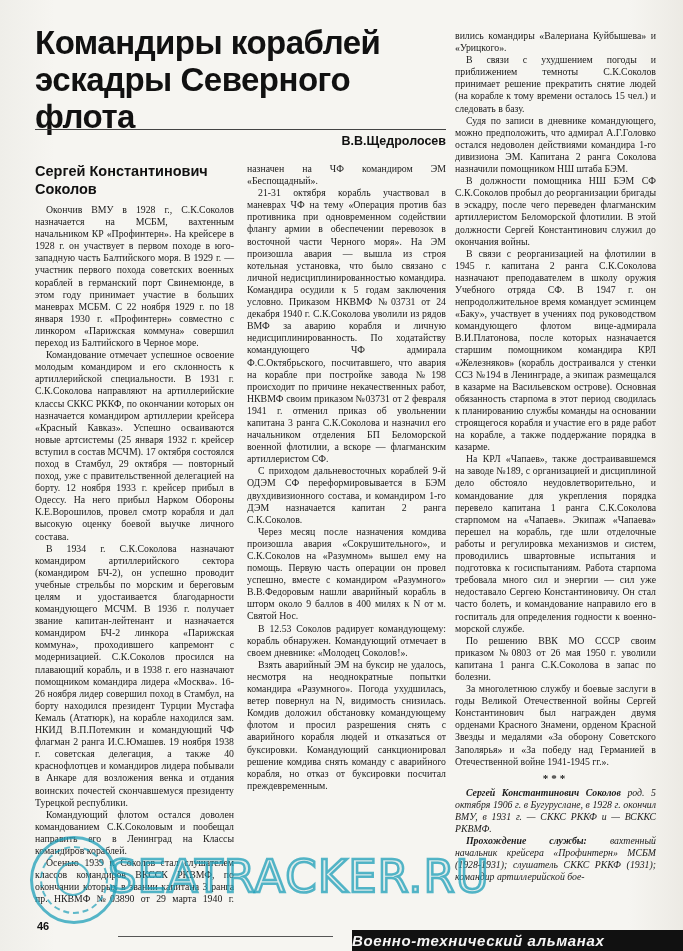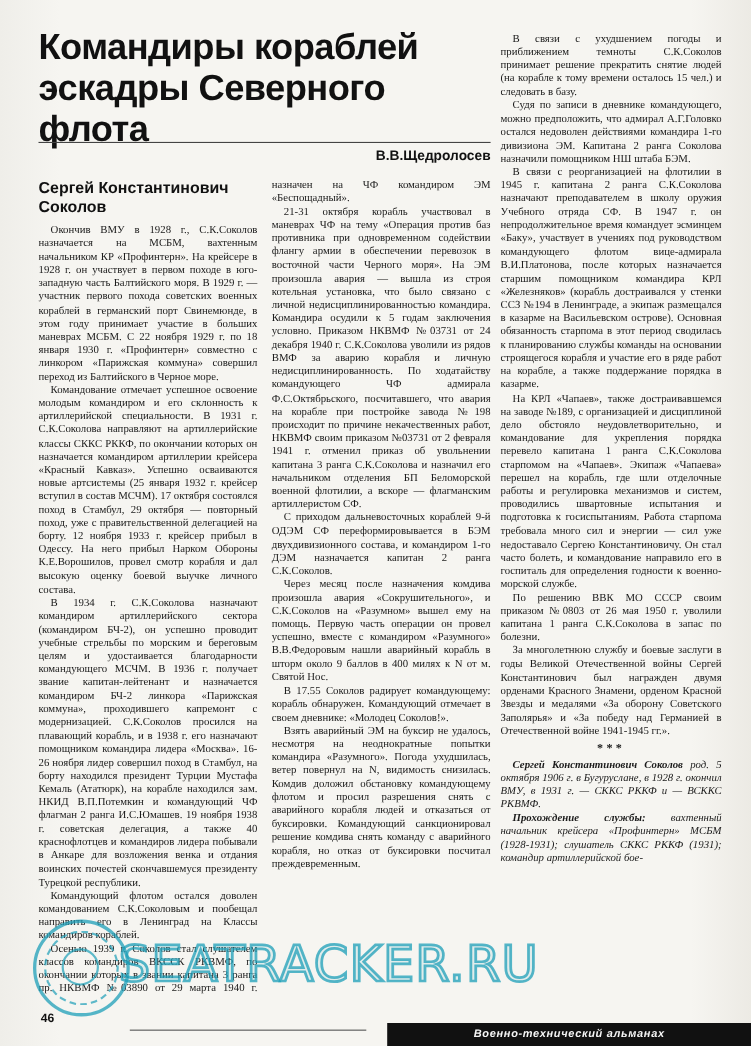--- a/index.html
+++ b/index.html
@@ -57,23 +57,23 @@
     font-size:10px;line-height:9.5px;color:#222;
   }
   .page-number{
     position:absolute;left:37px;top:920px;
     font-family:"Liberation Sans", sans-serif;
     font-weight:bold;font-size:11px;color:#111;
   }
   .footer-bar{
     position:absolute;left:352px;top:930px;width:331px;height:21px;
     background:#111;color:#f5f5f5;
-    display:flex;align-items:center;justify-content:center;
+    display:flex;align-items:center;
     font-family:"Liberation Sans", sans-serif;
-    font-size:10px;font-style:italic;font-weight:bold;
+    font-size:15px;font-style:italic;font-weight:bold;
     letter-spacing:0.6px;
   }
   
   .watermark{position:absolute;left:0;top:0;width:683px;height:951px;pointer-events:none;z-index:5;}
   .wm-text{
     position:absolute;left:108px;top:846px;width:575px;
     font-family:"DejaVu Sans", sans-serif;
     font-weight:normal;font-size:45px;line-height:62px;
     letter-spacing:1px;
     color:rgba(29,159,184,0.10);
@@ -110,27 +110,29 @@
   <div class="two-col">
     <h2 class="section-heading">Сергей Константинович Соколов</h2>
     <p class="para">Окончив ВМУ в 1928 г., С.К.Соколов назначается на МСБМ, вахтенным начальником КР «Профинтерн». На крейсере в 1928 г. он участвует в первом походе в юго-западную часть Балтийского моря. В 1929 г. — участник первого похода советских военных кораблей в германский порт Свинемюнде, в этом году принимает участие в больших маневрах МСБМ. С 22 ноября 1929 г. по 18 января 1930 г. «Профинтерн» совместно с линкором «Парижская коммуна» совершил переход из Балтийского в Черное море.</p>
     <p class="para">Командование отмечает успешное освоение молодым командиром и его склонность к артиллерийской специальности. В 1931 г. С.К.Соколова направляют на артиллерийские классы СККС РККФ, по окончании которых он назначается командиром артиллерии крейсера «Красный Кавказ». Успешно осваиваются новые артсистемы (25 января 1932 г. крейсер вступил в состав МСЧМ). 17 октября состоялся поход в Стамбул, 29 октября — повторный поход, уже с правительственной делегацией на борту. 12 ноября 1933 г. крейсер прибыл в Одессу. На него прибыл Нарком Обороны К.Е.Ворошилов, провел смотр корабля и дал высокую оценку боевой выучке личного состава.</p>
     <p class="para">В 1934 г. С.К.Соколова назначают командиром артиллерийского сектора (командиром БЧ-2), он успешно проводит учебные стрельбы по морским и береговым целям и удостаивается благодарности командующего МСЧМ. В 1936 г. получает звание капитан-лейтенант и назначается командиром БЧ-2 линкора «Парижская коммуна», проходившего капремонт с модернизацией. С.К.Соколов просился на плавающий корабль, и в 1938 г. его назначают помощником командира лидера «Москва». 16-26 ноября лидер совершил поход в Стамбул, на борту находился президент Турции Мустафа Кемаль (Ататюрк), на корабле находился зам. НКИД В.П.Потемкин и командующий ЧФ флагман 2 ранга И.С.Юмашев. 19 ноября 1938 г. советская делегация, а также 40 краснофлотцев и командиров лидера побывали в Анкаре для возложения венка и отдания воинских почестей скончавшемуся президенту Турецкой республики.</p>
     <p class="para">Командующий флотом остался доволен командованием С.К.Соколовым и пообещал направить его в Ленинград на Классы командиров кораблей.</p>
     <p class="para">Осенью 1939 г. Соколов стал слушателем классов командиров ВКССК РКВМФ, по окончании которых в звании капитана 3 ранга пр. НКВМФ №03890 от 29 марта 1940 г. назначен на ЧФ командиром ЭМ «Беспощадный».</p>
     <p class="para">21-31 октября корабль участвовал в маневрах ЧФ на тему «Операция против баз противника при одновременном содействии флангу армии в обеспечении перевозок в восточной части Черного моря». На ЭМ произошла авария — вышла из строя котельная установка, что было связано с личной недисциплинированностью командира. Командира осудили к 5 годам заключения условно. Приказом НКВМФ №03731 от 24 декабря 1940 г. С.К.Соколова уволили из рядов ВМФ за аварию корабля и личную недисциплинированность. По ходатайству командующего ЧФ адмирала Ф.С.Октябрьского, посчитавшего, что авария на корабле при постройке завода №198 происходит по причине некачественных работ, НКВМФ своим приказом №03731 от 2 февраля 1941 г. отменил приказ об увольнении капитана 3 ранга С.К.Соколова и назначил его начальником отделения БП Беломорской военной флотилии, а вскоре — флагманским артиллеристом СФ.</p>
     <p class="para">С приходом дальневосточных кораблей 9-й ОДЭМ СФ переформировывается в БЭМ двухдивизионного состава, и командиром 1-го ДЭМ назначается капитан 2 ранга С.К.Соколов.</p>
     <p class="para">Через месяц после назначения комдива произошла авария «Сокрушительного», и С.К.Соколов на «Разумном» вышел ему на помощь. Первую часть операции он провел успешно, вместе с командиром «Разумного» В.В.Федоровым нашли аварийный корабль в шторм около 9 баллов в 400 милях к N от м. Святой Нос.</p>
-    <p class="para">В 17.55 Соколов радирует командующему: корабль обнаружен. Командующий отмечает в своем дневнике: «Молодец Соколов!».</p>
+    <p class="para">В 12.53 Соколов радирует командующему: корабль обнаружен. Командующий отмечает в своем дневнике: «Молодец Соколов!».</p>
     <p class="para">Взять аварийный ЭМ на буксир не удалось, несмотря на неоднократные попытки командира «Разумного». Погода ухудшилась, ветер повернул на N, видимость снизилась. Комдив доложил обстановку командующему флотом и просил разрешения снять с аварийного корабля людей и отказаться от буксировки. Командующий санкционировал решение комдива снять команду с аварийного корабля, но отказ от буксировки посчитал преждевременным.</p>
   </div>
 
   <div class="right-col">
+    <p class="para noindent">вились командиры «Валериана Куйбышева» и «Урицкого».</p>
     <p class="para">В связи с ухудшением погоды и приближением темноты С.К.Соколов принимает решение прекратить снятие людей (на корабле к тому времени осталось 15 чел.) и следовать в базу.</p>
     <p class="para">Судя по записи в дневнике командующего, можно предположить, что адмирал А.Г.Головко остался недоволен действиями командира 1-го дивизиона ЭМ. Капитана 2 ранга Соколова назначили помощником НШ штаба БЭМ.</p>
+    <p class="para">В должности помощника НШ БЭМ СФ С.К.Соколов пробыл до реорганизации бригады в эскадру, после чего переведен флагманским артиллеристом Беломорской флотилии. В этой должности Сергей Константинович служил до окончания войны.</p>
     <p class="para">В связи с реорганизацией на флотилии в 1945 г. капитана 2 ранга С.К.Соколова назначают преподавателем в школу оружия Учебного отряда СФ. В 1947 г. он непродолжительное время командует эсминцем «Баку», участвует в учениях под руководством командующего флотом вице-адмирала В.И.Платонова, после которых назначается старшим помощником командира КРЛ «Железняков» (корабль достраивался у стенки ССЗ №194 в Ленинграде, а экипаж размещался в казарме на Васильевском острове). Основная обязанность старпома в этот период сводилась к планированию службы команды на основании строящегося корабля и участие его в ряде работ на корабле, а также поддержание порядка в казарме.</p>
     <p class="para">На КРЛ «Чапаев», также достраивавшемся на заводе №189, с организацией и дисциплиной дело обстояло неудовлетворительно, и командование для укрепления порядка перевело капитана 1 ранга С.К.Соколова старпомом на «Чапаев». Экипаж «Чапаева» перешел на корабль, где шли отделочные работы и регулировка механизмов и систем, проводились швартовные испытания и подготовка к госиспытаниям. Работа старпома требовала много сил и энергии — сил уже недоставало Сергею Константиновичу. Он стал часто болеть, и командование направило его в госпиталь для определения годности к военно-морской службе.</p>
     <p class="para">По решению ВВК МО СССР своим приказом №0803 от 26 мая 1950 г. уволили капитана 1 ранга С.К.Соколова в запас по болезни.</p>
     <p class="para">За многолетнюю службу и боевые заслуги в годы Великой Отечественной войны Сергей Константинович был награжден двумя орденами Красного Знамени, орденом Красной Звезды и медалями «За оборону Советского Заполярья» и «За победу над Германией в Отечественной войне 1941-1945 гг.».</p>
     <div class="stars">***</div>
     <p class="bio"><span class="bio-name">Сергей Константинович Соколов</span> <span>род. 5 октября 1906 г. в Бугуруслане, в 1928 г. окончил ВМУ, в 1931 г. — СККС РККФ и — ВСККС РКВМФ.</span></p>
     <p class="bio"><span class="bio-lead">Прохождение службы:</span> <span>вахтенный начальник крейсера «Профинтерн» МСБМ (1928-1931); слушатель СККС РККФ (1931); командир артиллерийской бое-</span></p>
   </div>
 
   <div class="continuation">Продолжение. Начало см. №1/2000, с. 40-45.</div>

